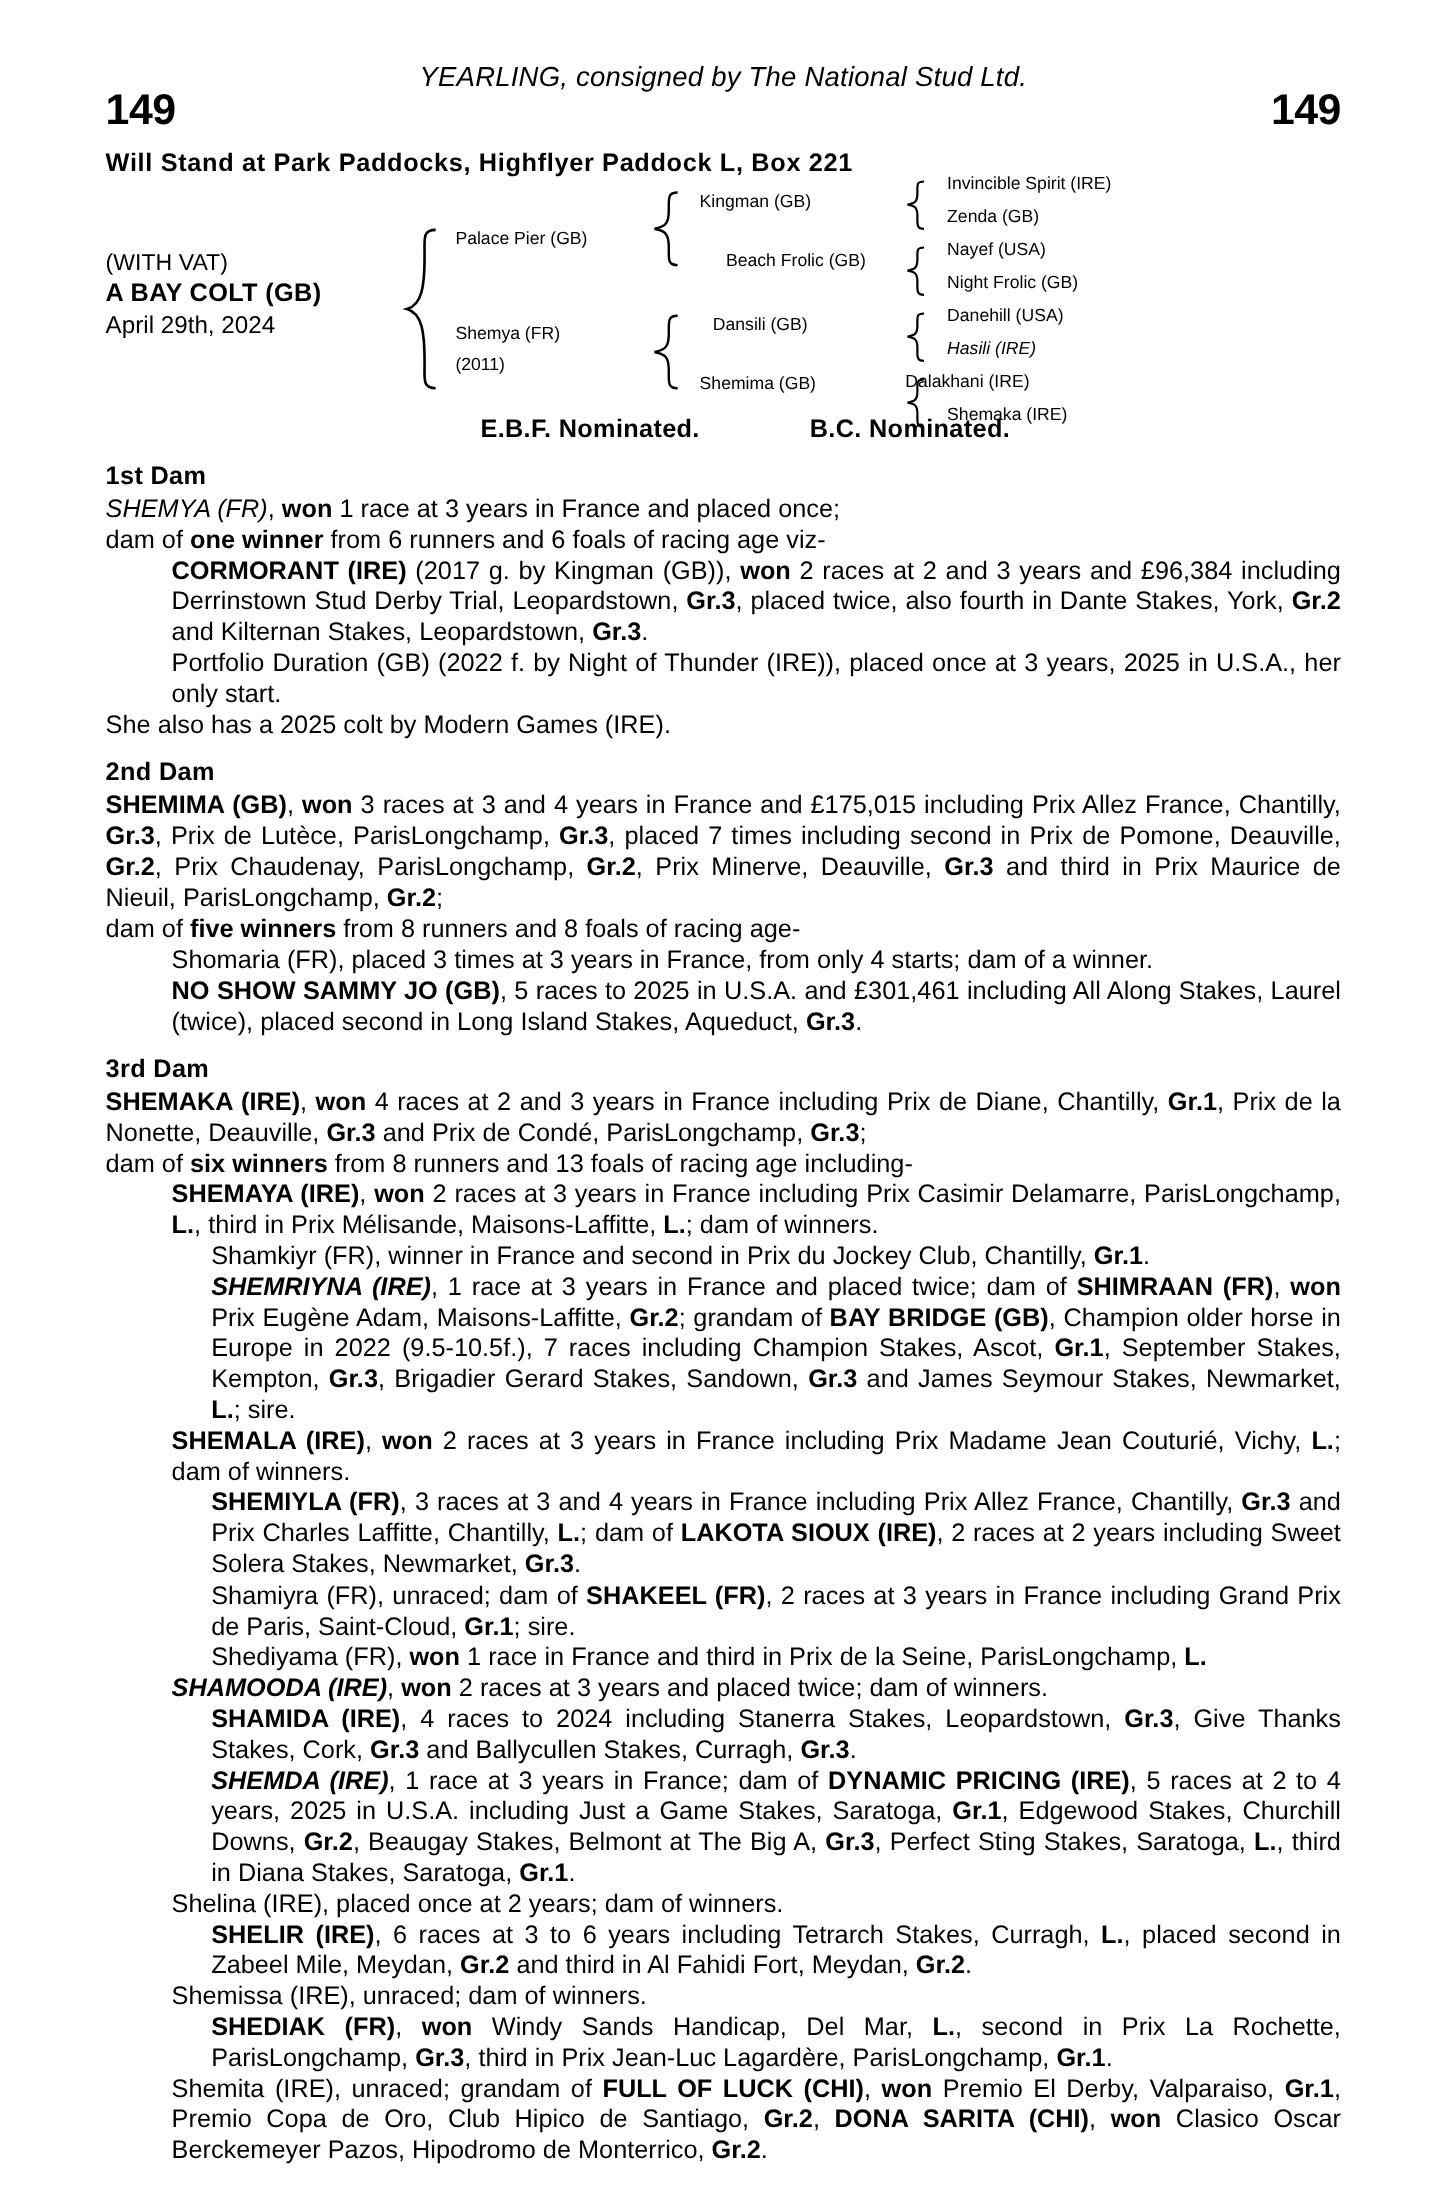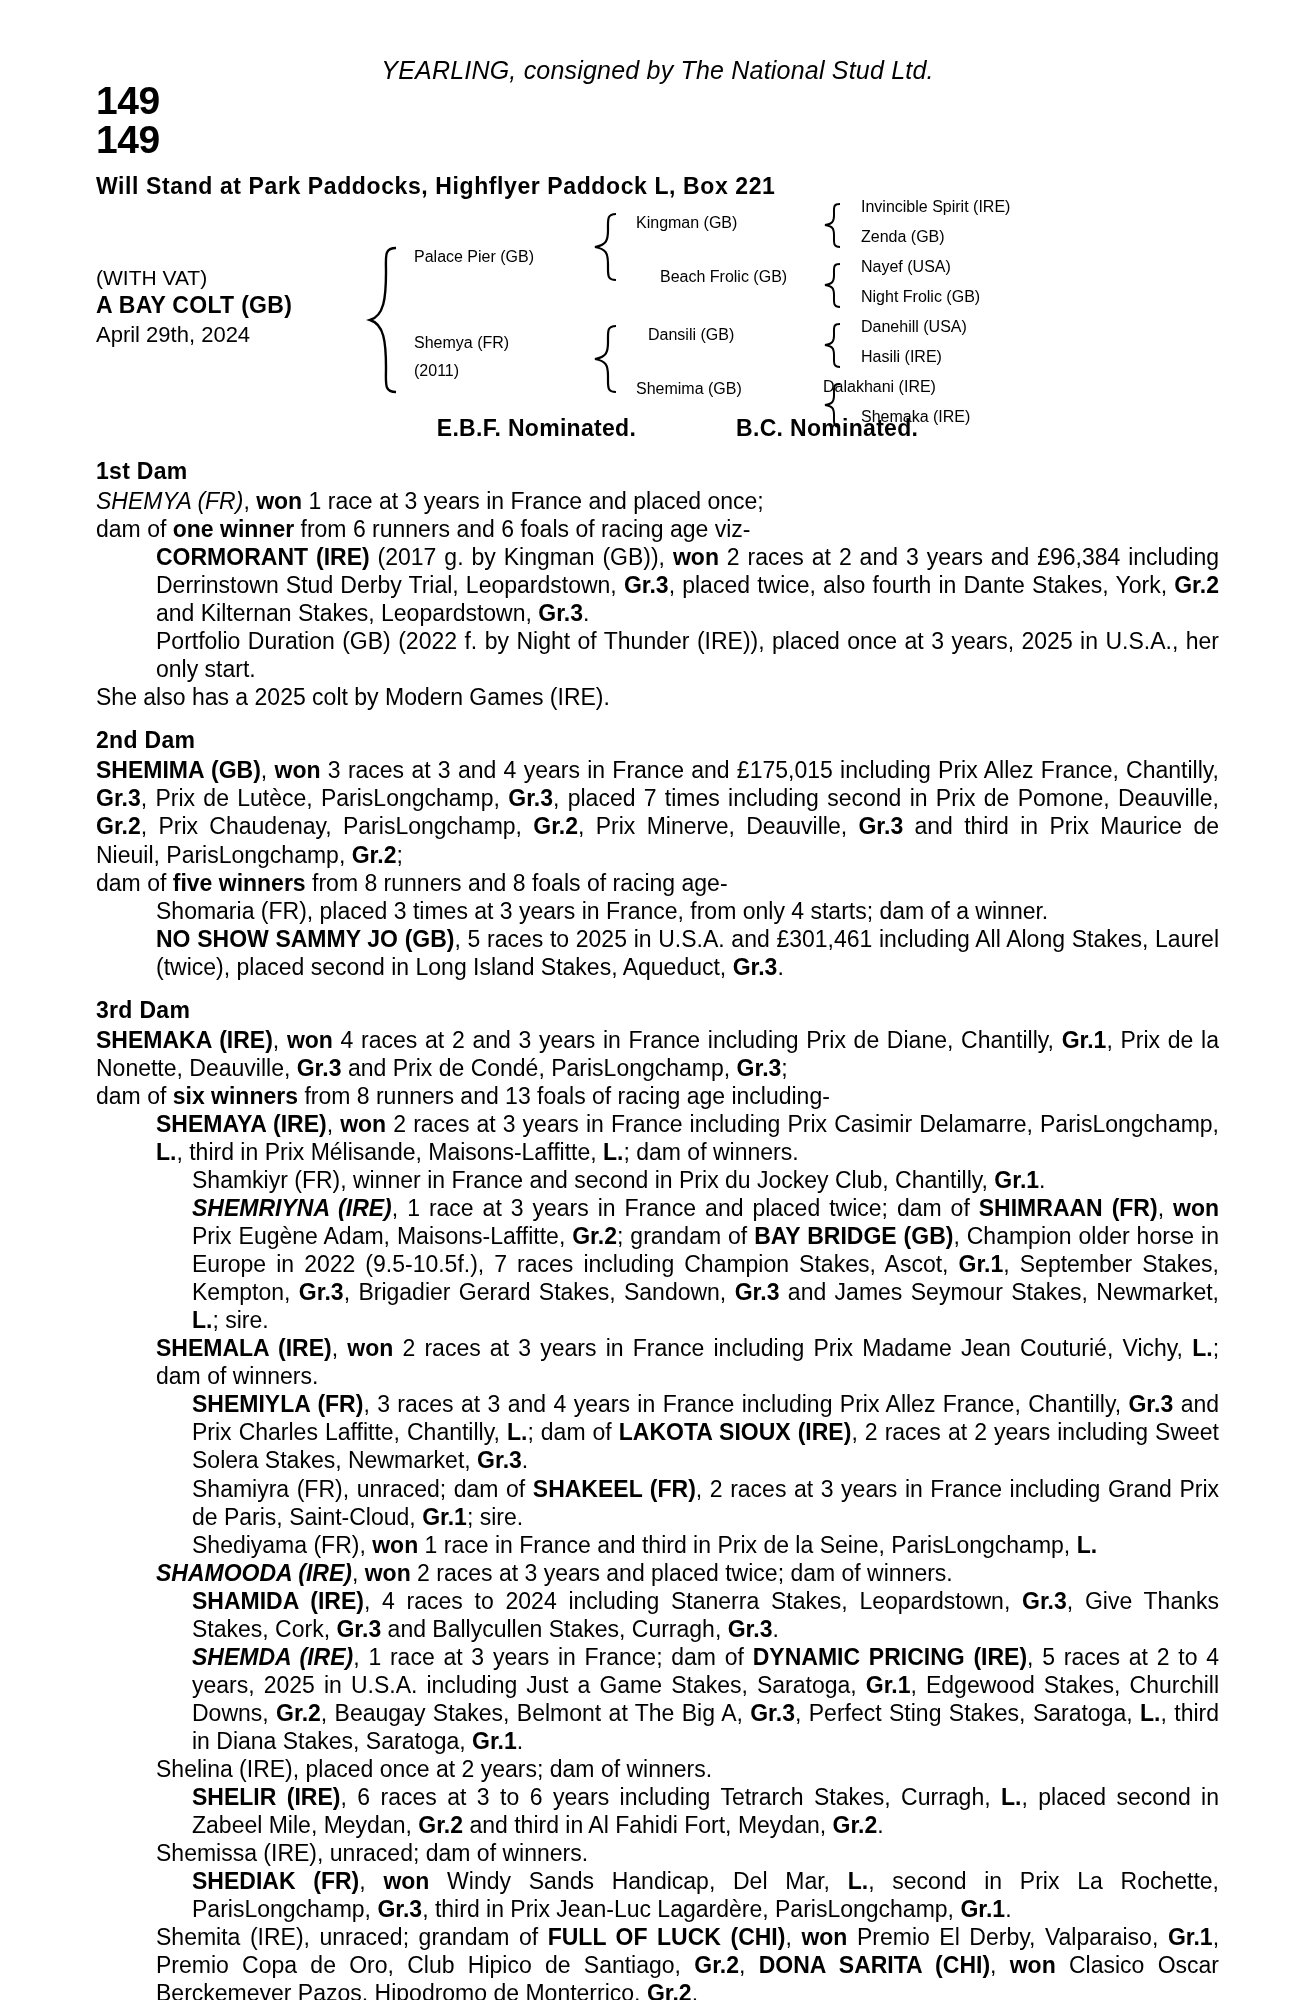--- a/index.html
+++ b/index.html
@@ -26,21 +26,20 @@
     font-style: italic;
     font-size: 25px;
     letter-spacing: 0.2px;
     margin: 0 0 2px 0;
   }
   .lotrow {
     display: flex;
     justify-content: space-between;
     align-items: flex-start;
     margin-top: -6px;
-    flex-direction: column;
   }
   .lotno {
     font-size: 39px;
     font-weight: bold;
     letter-spacing: -0.5px;
     line-height: 1;
   }
   .standat {
     font-size: 23px;
     font-weight: bold;
@@ -73,21 +72,21 @@
   .g1 { position: absolute; left: 540px; top: 8px; }
   .g2 { position: absolute; left: 564px; top: 62px; }
   .g3 { position: absolute; left: 552px; top: 120px; }
   .g4 { position: absolute; left: 540px; top: 174px; }
 
   .gg1 { position: absolute; left: 765px; top: -8px; }
   .gg2 { position: absolute; left: 765px; top: 22px; }
   .gg3 { position: absolute; left: 765px; top: 52px; }
   .gg4 { position: absolute; left: 765px; top: 82px; }
   .gg5 { position: absolute; left: 765px; top: 112px; }
-  .gg6 { position: absolute; left: 765px; top: 142px; }
+  .gg6 { position: absolute; left: 765px; top: 142px; font-style: italic; }
   .gg7 { position: absolute; left: 727px; top: 172px; text-align: center; }
   .gg8 { position: absolute; left: 765px; top: 202px; }
 
   .nominated {
     margin-top: -6px;
     font-weight: bold;
     font-size: 23px;
     letter-spacing: 0.3px;
     display: flex;
     gap: 100px;

